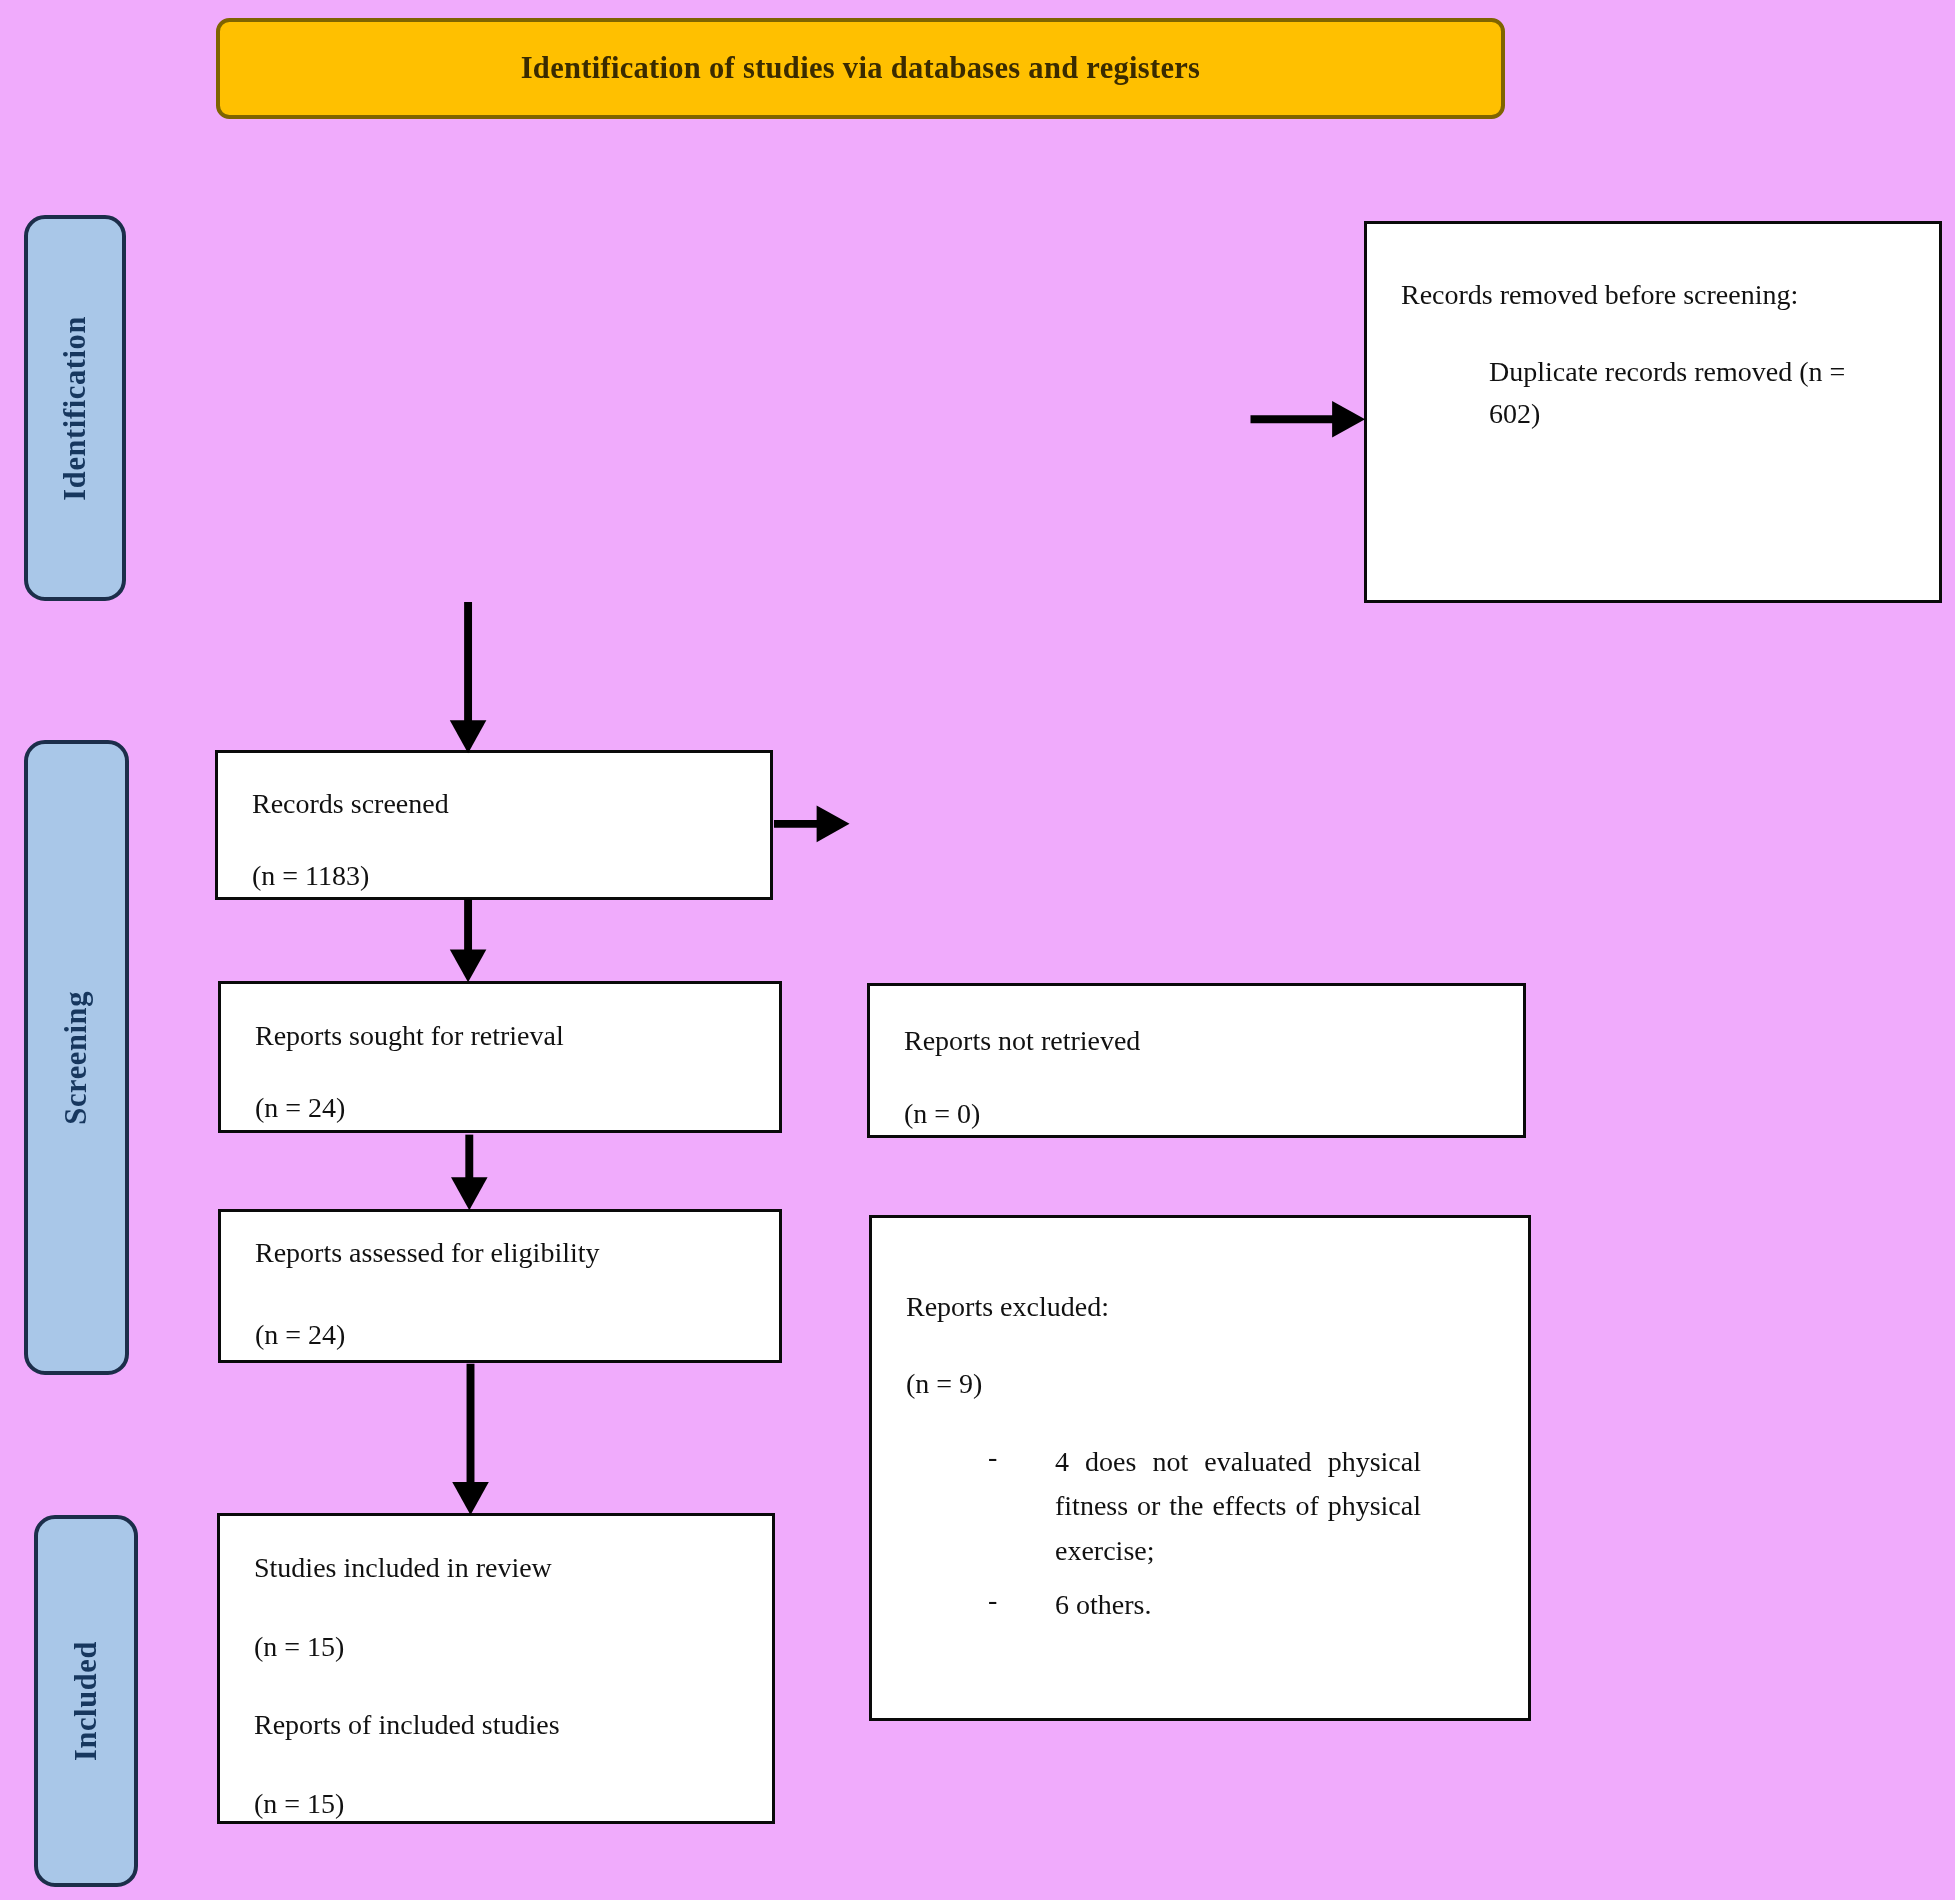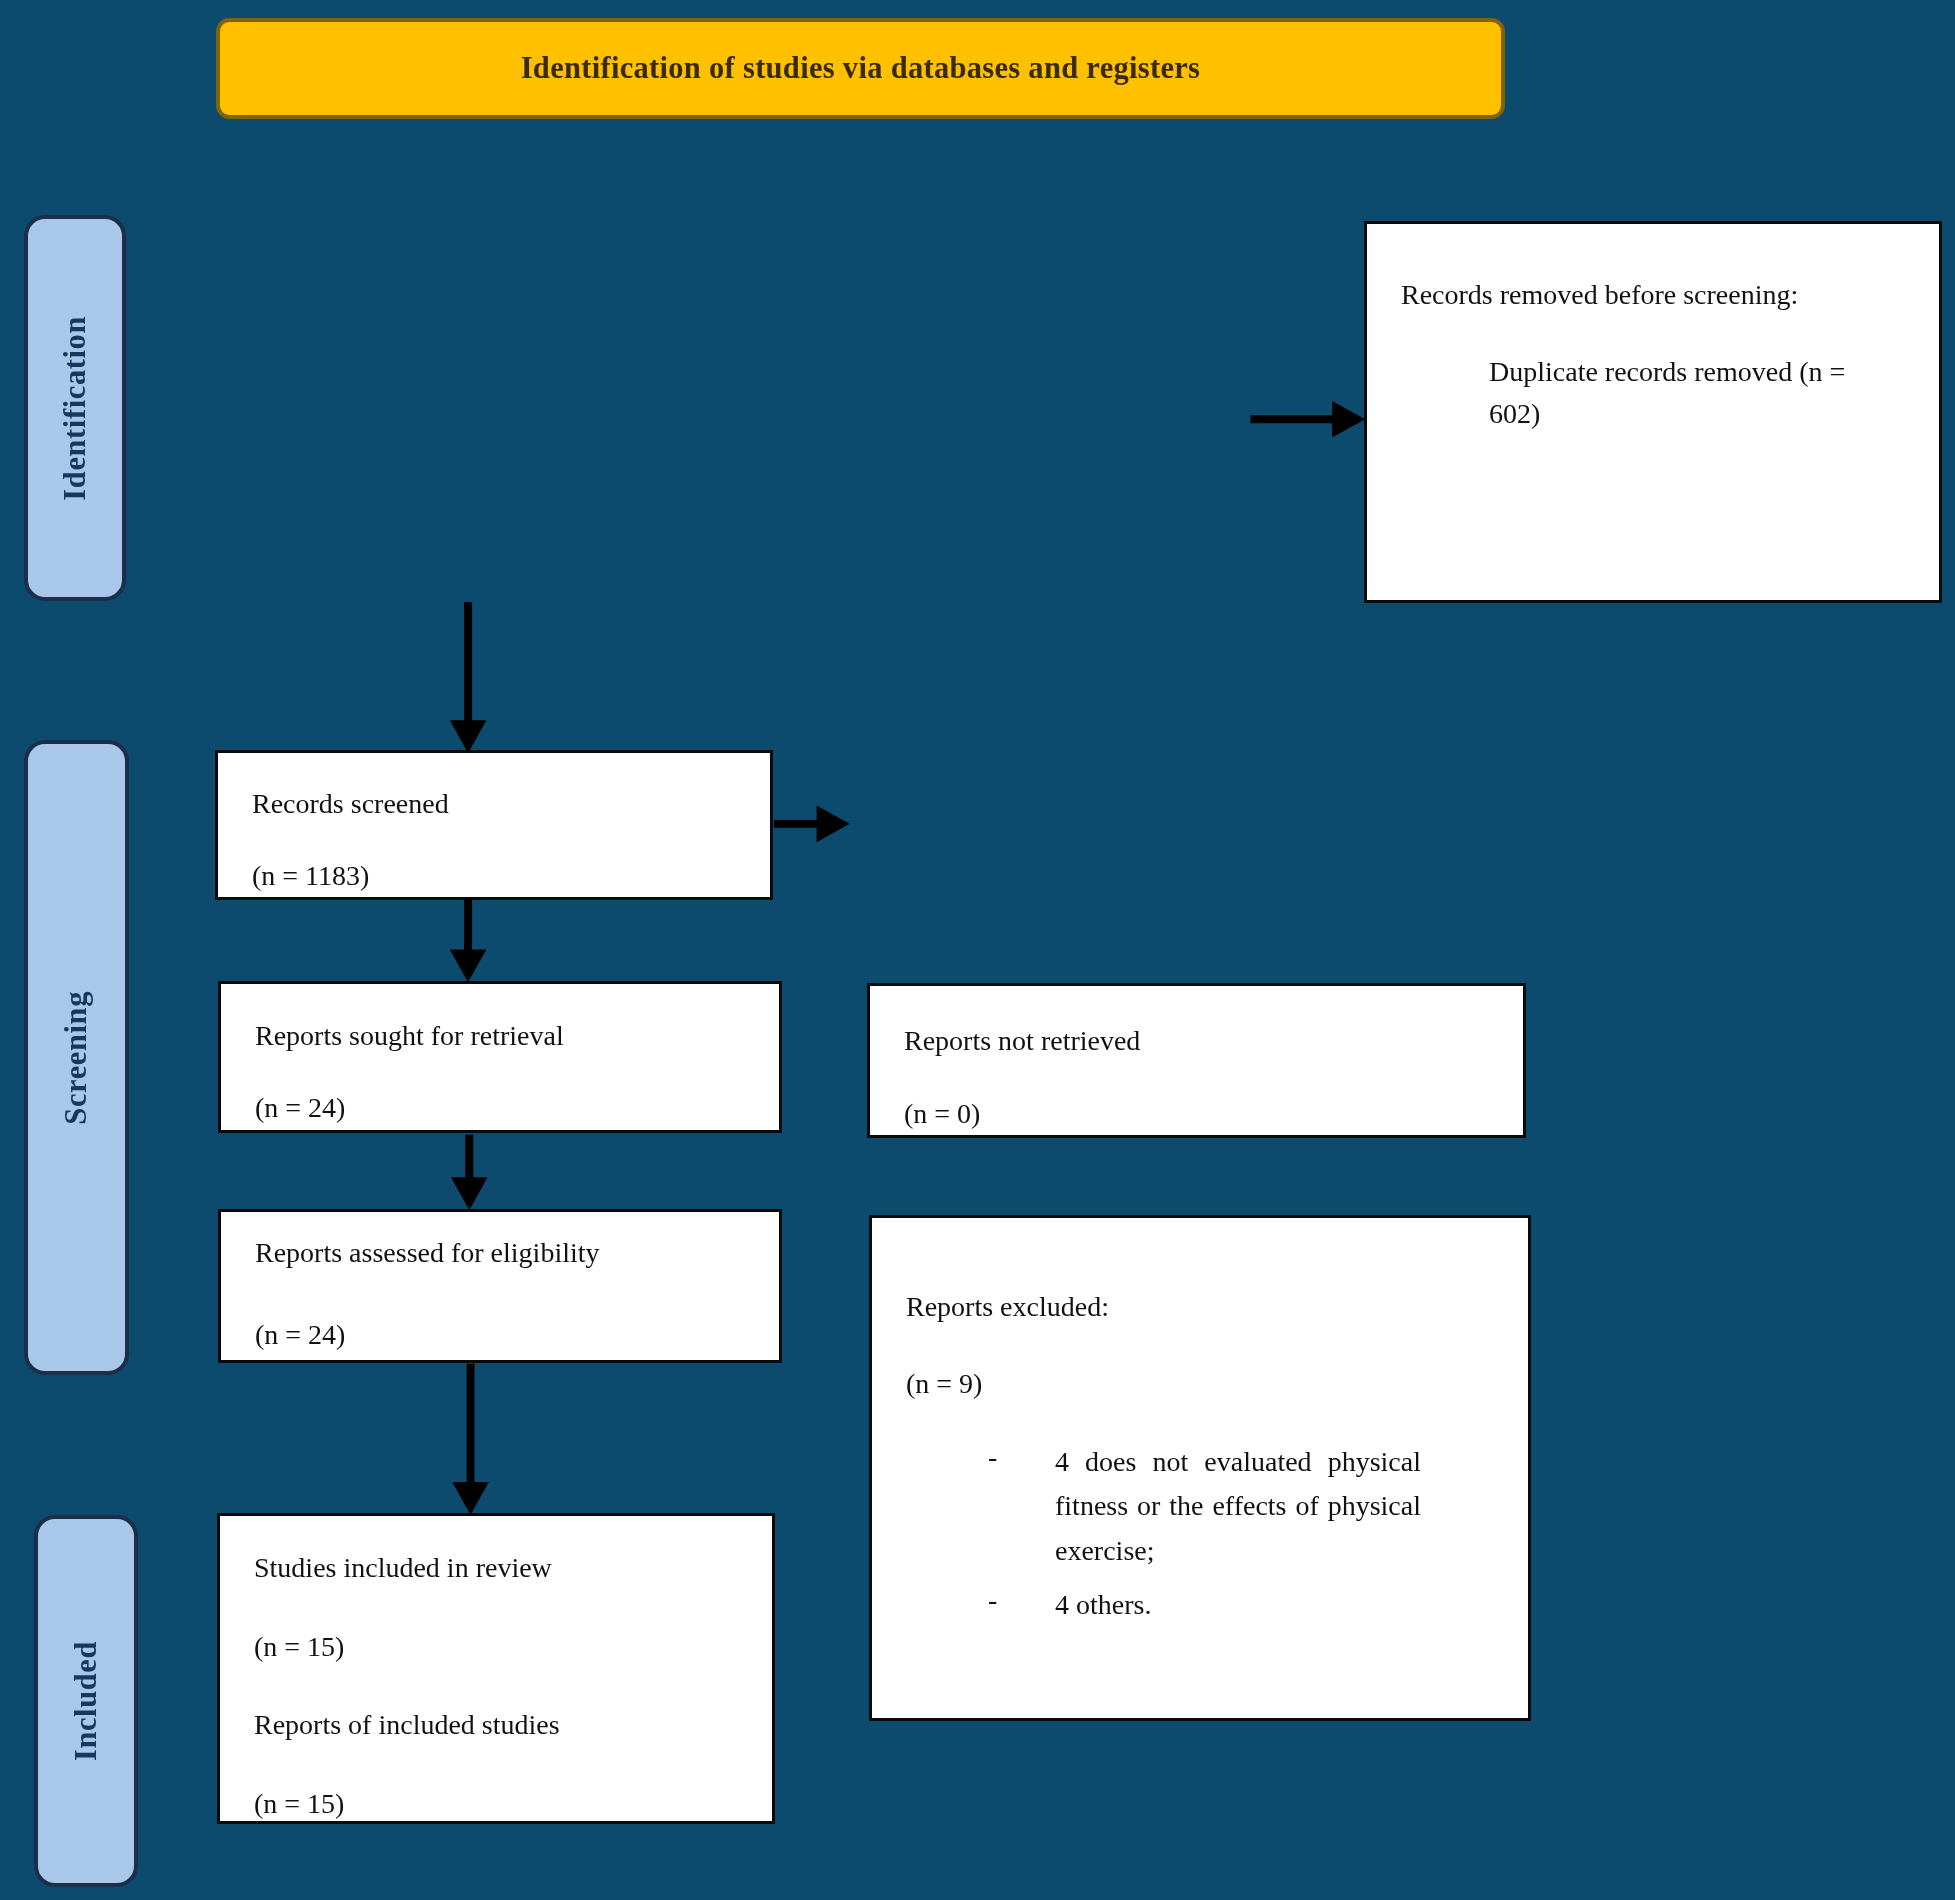--- a/index.html
+++ b/index.html
@@ -4,21 +4,21 @@
 <style>
   html, body {
     margin: 0;
     padding: 0;
     background: #ffffff;
   }
   #canvas {
     position: relative;
     width: 1955px;
     height: 1900px;
-    background: #0c4a6e;
+    background: #f0abfc;
     font-family: "Liberation Serif", "DejaVu Serif", serif;
     color: #111111;
   }
   
   .banner {
     position: absolute;
     left: 216px; top: 18.3px;
     width: 1289px; height: 101px;
     background: #FFC000;
     border: 4.9px solid #7F6400;
@@ -169,21 +169,21 @@
   <div class="fbox" id="box-reports-excluded">
     <p>Reports excluded:</p>
     <p class="cnt">(n = 9)</p>
     <ul>
       <li>
         <span class="dash">-</span>
         <span class="reason">4 does not evaluated physical fitness or the effects of physical exercise;</span>
       </li>
       <li>
         <span class="dash">-</span>
-        <span class="reason">4 others.</span>
+        <span class="reason">6 others.</span>
       </li>
     </ul>
   </div>
 
   <div class="fbox" id="box-studies-included">
     <p>Studies included in review</p>
     <p>(n = 15)</p>
     <p>Reports of included studies</p>
     <p>(n = 15)</p>
   </div>

